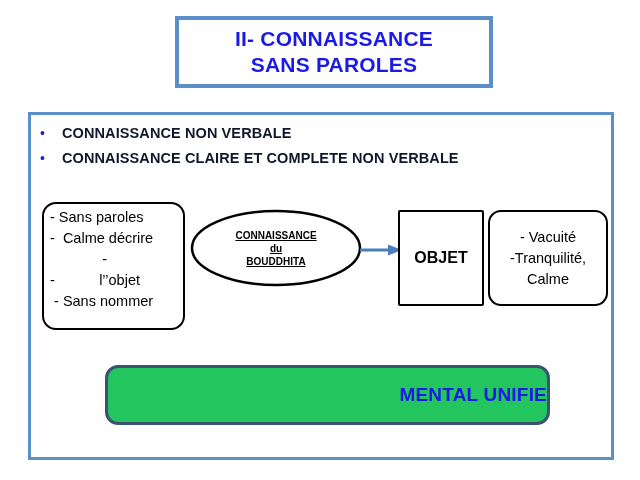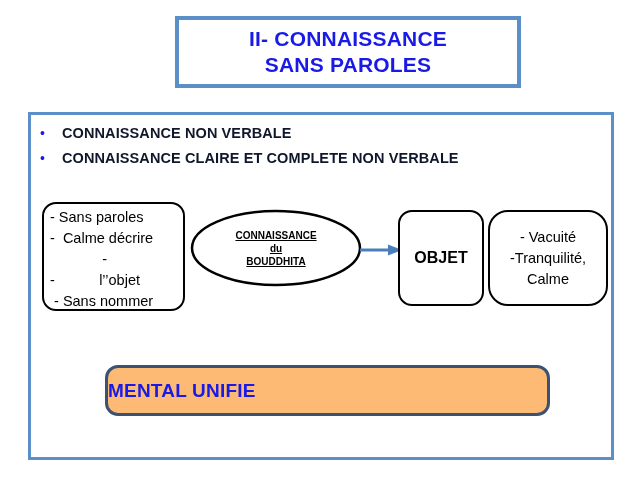--- a/index.html
+++ b/index.html
@@ -13,21 +13,21 @@
     position: relative;
     font-family: "Liberation Sans", sans-serif;
     overflow: hidden;
   }
 
   
   #title-box {
     position: absolute;
     left: 175px;
     top: 16px;
-    width: 346px;
+    width: 318px;
     height: 72px;
     box-sizing: border-box;
     border: 4px solid #5B8FC7;
     background: #ffffff;
     display: flex;
     align-items: center;
     justify-content: center;
   }
   #title-text {
     color: #1A1AE6;
@@ -80,21 +80,21 @@
     line-height: 20px;
     letter-spacing: 0.1px;
   }
 
   
   #left-box {
     position: absolute;
     left: 42px;
     top: 202px;
     width: 143px;
-    height: 109px;
+    height: 128px;
     box-sizing: border-box;
     border: 2.5px solid #000000;
     border-radius: 14px;
     background: #ffffff;
     padding: 3px 6px 0 6px;
   }
   #left-box .ln {
     display: block;
     font-size: 14.5px;
     line-height: 21px;
@@ -141,69 +141,69 @@
   }
 
   #objet-box {
     position: absolute;
     left: 398px;
     top: 210px;
     width: 86px;
     height: 96px;
     box-sizing: border-box;
     border: 2.5px solid #000000;
-    border-radius: 14px;
+    border-radius: 2px;
     background: #ffffff;
     display: flex;
     align-items: center;
     justify-content: center;
   }
   #objet-label {
     font-size: 16px;
     font-weight: bold;
     color: #000000;
   }
 
   #qualities-box {
     position: absolute;
     left: 488px;
     top: 210px;
     width: 120px;
     height: 96px;
     box-sizing: border-box;
     border: 2.5px solid #000000;
-    border-radius: 20px;
+    border-radius: 13px;
     background: #ffffff;
     display: flex;
     flex-direction: column;
     align-items: center;
     justify-content: center;
   }
   #qualities-box .ln {
     display: block;
     font-size: 14.5px;
     line-height: 21px;
     color: #000000;
     text-align: center;
   }
 
   
   #mental-box {
     position: absolute;
     left: 105px;
     top: 365px;
     width: 445px;
-    height: 51px;
+    height: 60px;
     box-sizing: border-box;
     border: 3px solid #3B5273;
     border-radius: 13px;
-    background: #fdba74;
-    display: flex;
-    align-items: center;
-    justify-content: space-between;
+    background: #22c55e;
+    display: flex;
+    align-items: center;
+    justify-content: flex-end;
   }
   #mental-fr {
     color: #1A1AE6;
     font-weight: bold;
     font-size: 19px;
     letter-spacing: 0.2px;
   }
   #mental-en {
     color: #1A1A1A;
     font-weight: bold;

